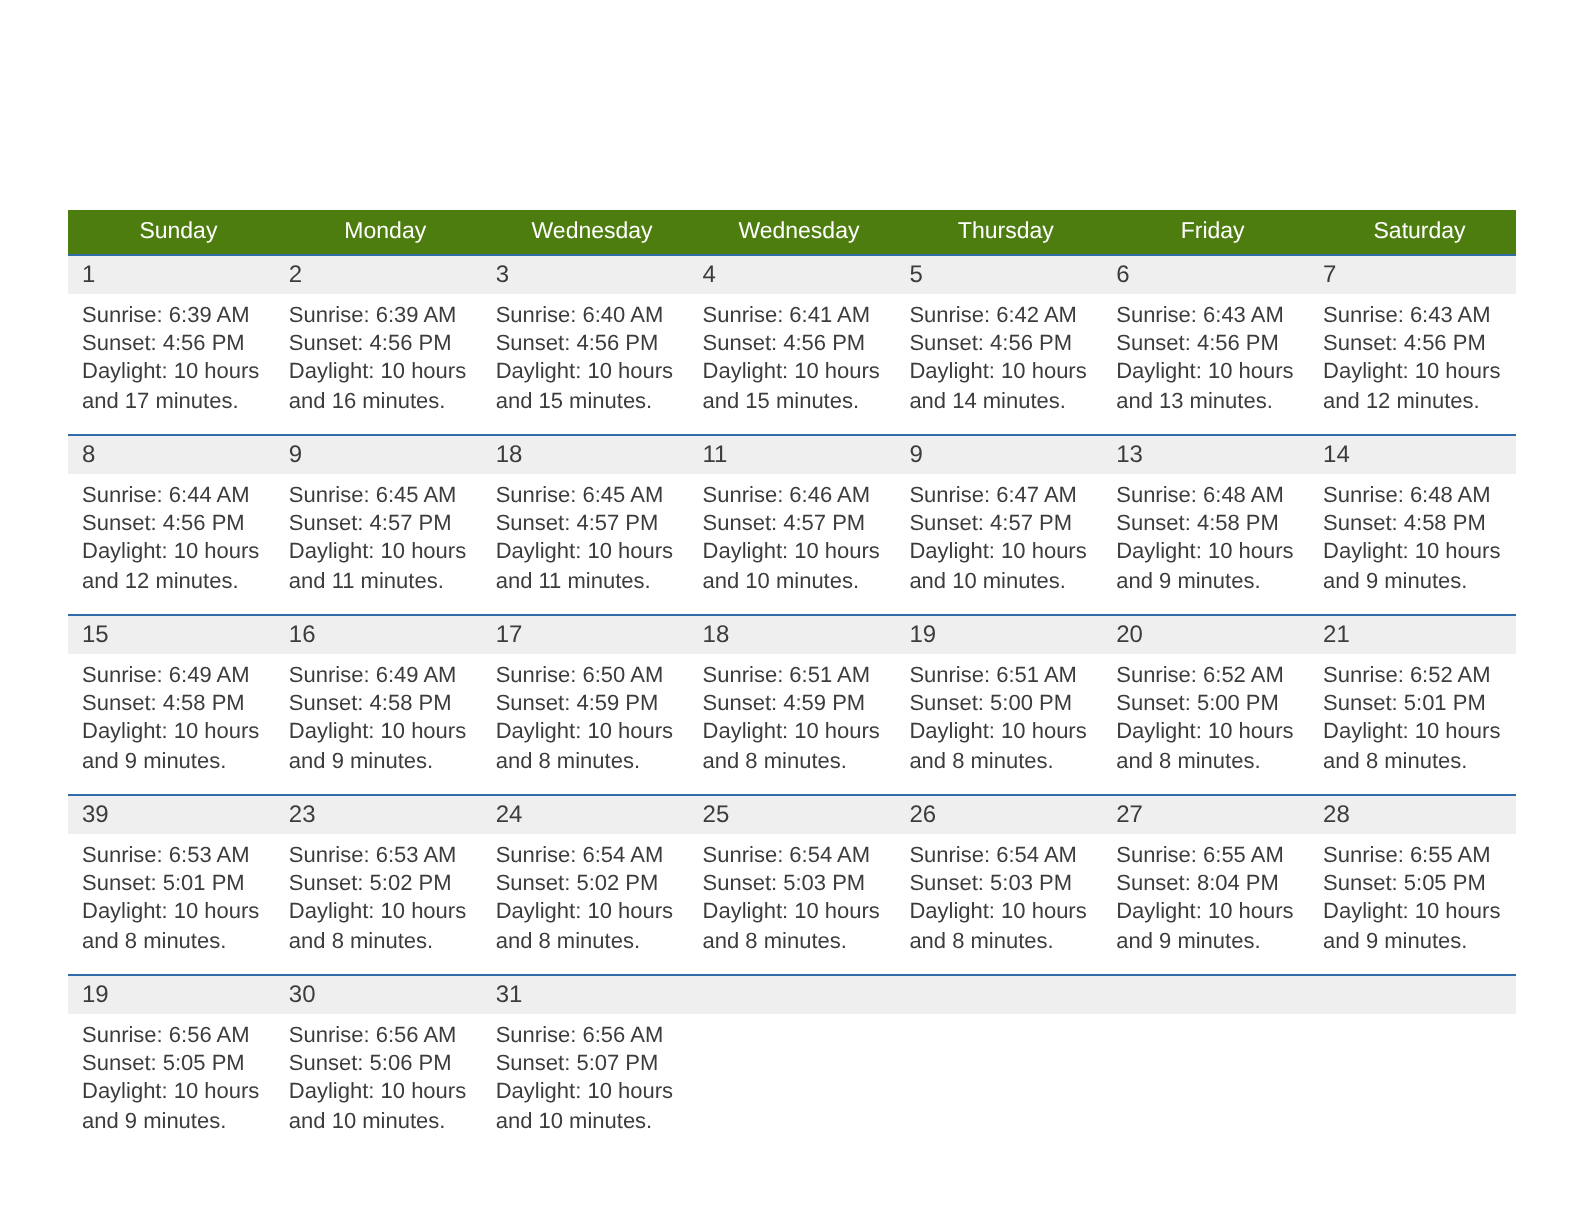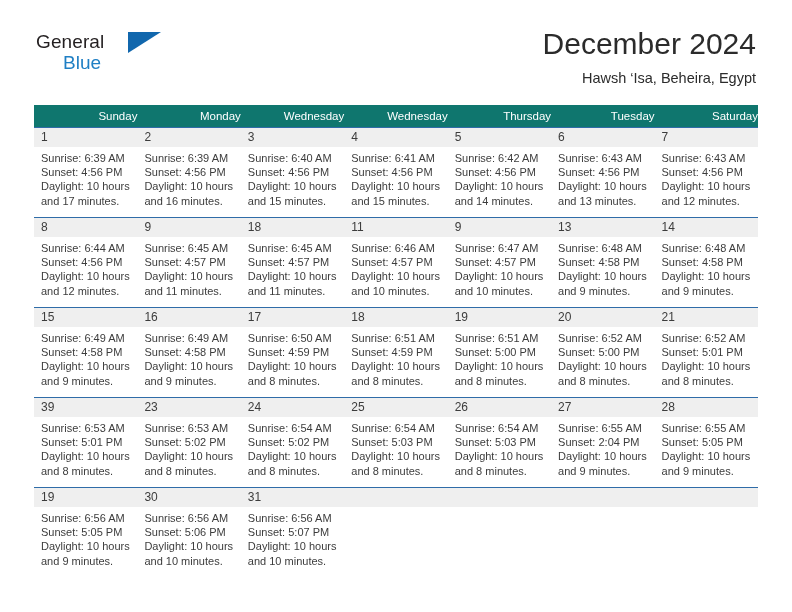--- a/index.html
+++ b/index.html
@@ -86,25 +86,25 @@
   .calendar {
     position: absolute;
     left: 34px;
     top: 105px;
     width: 724px;
     border-collapse: collapse;
     table-layout: fixed;
   }
 
   .calendar th {
-    background: #0f766e;
+    background: #4d7c0f;
     color: #ffffff;
     font-size: 11.5px;
     font-weight: normal;
-    text-align: right;
+    text-align: center;
     padding: 5px 0 5px 7px;
     height: 19px;
     box-sizing: border-box;
     vertical-align: middle;
   }
 
   .calendar td {
     width: 103.4px;
     height: 89px;
     padding: 0;
@@ -144,44 +144,30 @@
 
   td.empty .daynum {
     background: #efefef;
   }
 </style>
 </head>
 <body>
 
 <div class="page">
 
-  <div class="header">
-
-    <div class="brand">
-      <span class="brand-general">General</span>
-      <span class="brand-flag"></span>
-      <span class="brand-blue">Blue</span>
-    </div>
-
-    <div class="title-block">
-      <div class="cal-title">December 2024</div>
-      <div class="cal-subtitle">Hawsh ‘Isa, Beheira, Egypt</div>
-    </div>
-
-  </div>
 
   <table class="calendar">
     <thead>
       <tr>
         <th>Sunday</th>
         <th>Monday</th>
         <th>Wednesday</th>
         <th>Wednesday</th>
         <th>Thursday</th>
-        <th>Tuesday</th>
+        <th>Friday</th>
         <th>Saturday</th>
       </tr>
     </thead>
     <tbody id="calendar-body">
         <tr>
           <td>
             <div class="cell-inner">
               <div class="daynum">1</div>
               <div class="cell-body">
                 <div>Sunrise: 6:39 AM</div>
@@ -444,21 +430,21 @@
                 <div>Sunset: 5:03 PM</div>
                 <div class="daylight">Daylight: 10 hours and 8 minutes.</div>
               </div>
             </div>
           </td>
           <td>
             <div class="cell-inner">
               <div class="daynum">27</div>
               <div class="cell-body">
                 <div>Sunrise: 6:55 AM</div>
-                <div>Sunset: 2:04 PM</div>
+                <div>Sunset: 8:04 PM</div>
                 <div class="daylight">Daylight: 10 hours and 9 minutes.</div>
               </div>
             </div>
           </td>
           <td>
             <div class="cell-inner">
               <div class="daynum">28</div>
               <div class="cell-body">
                 <div>Sunrise: 6:55 AM</div>
                 <div>Sunset: 5:05 PM</div>

